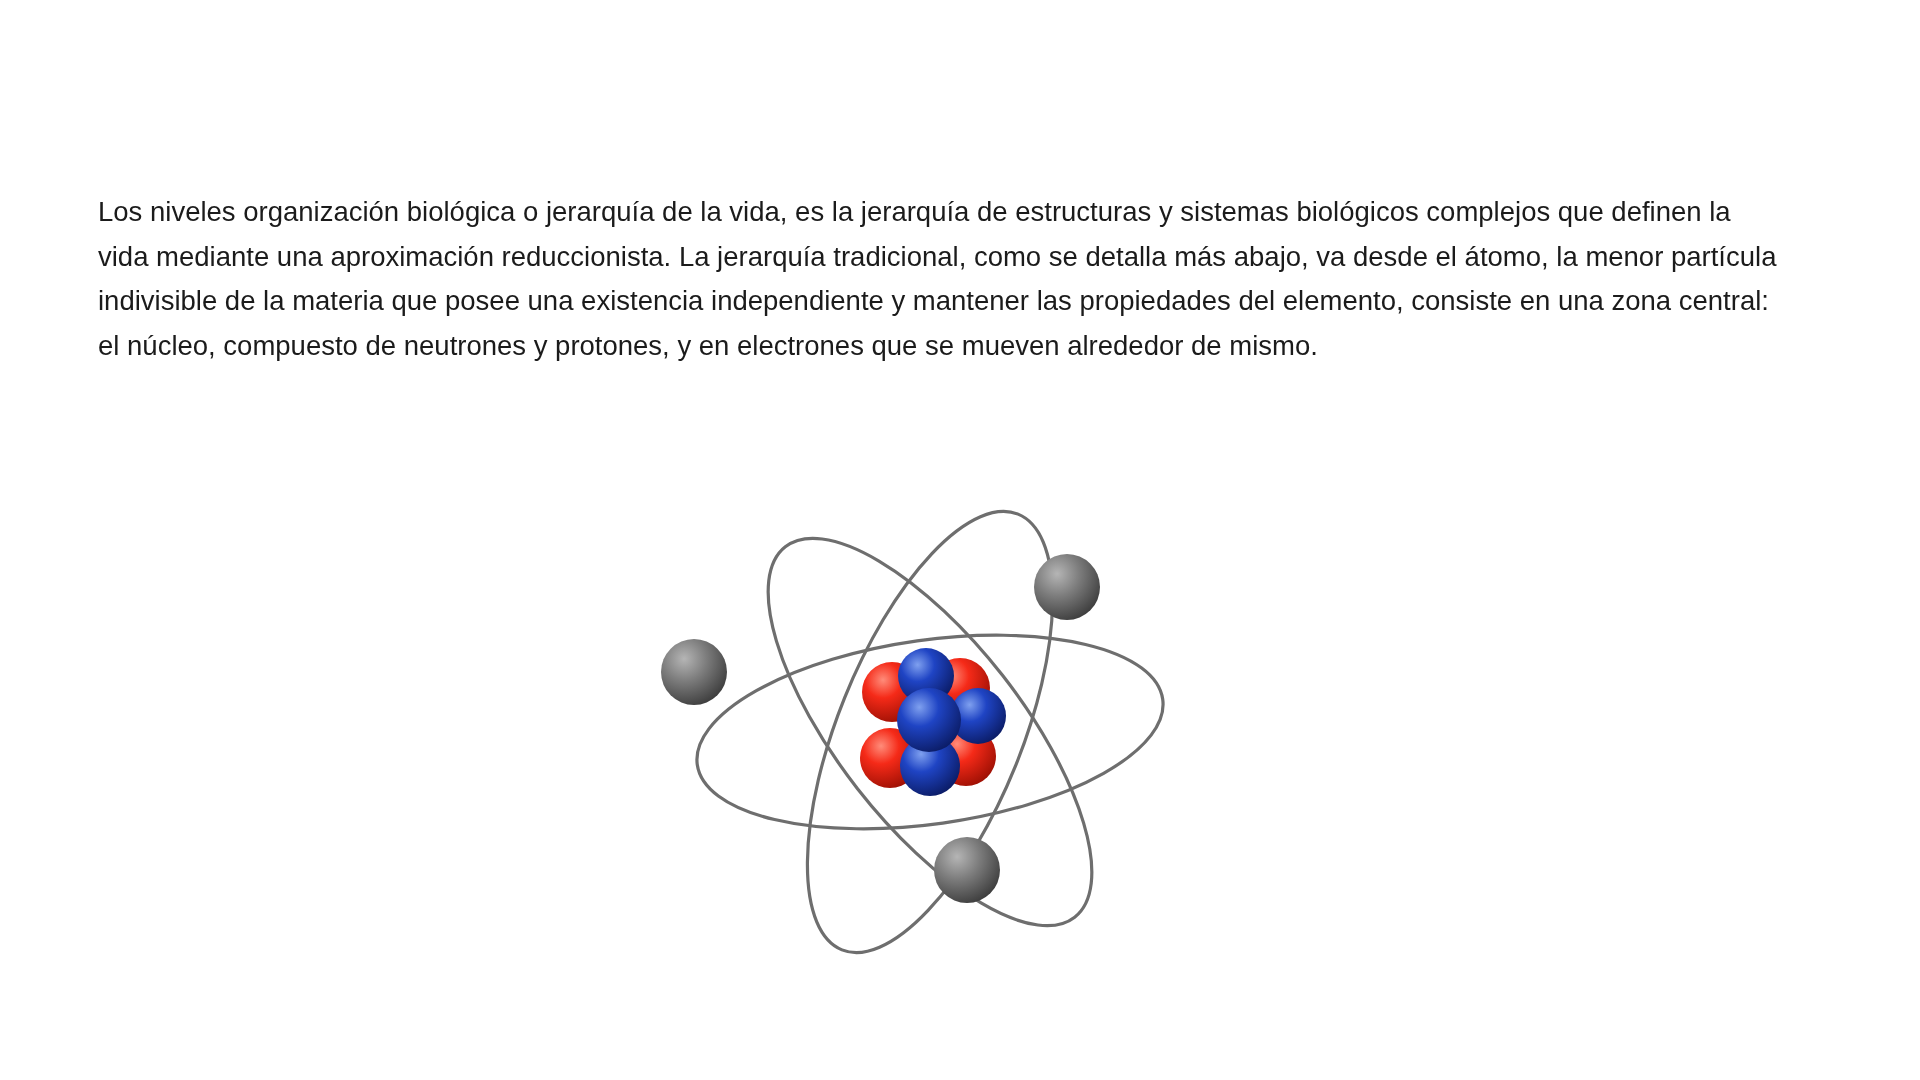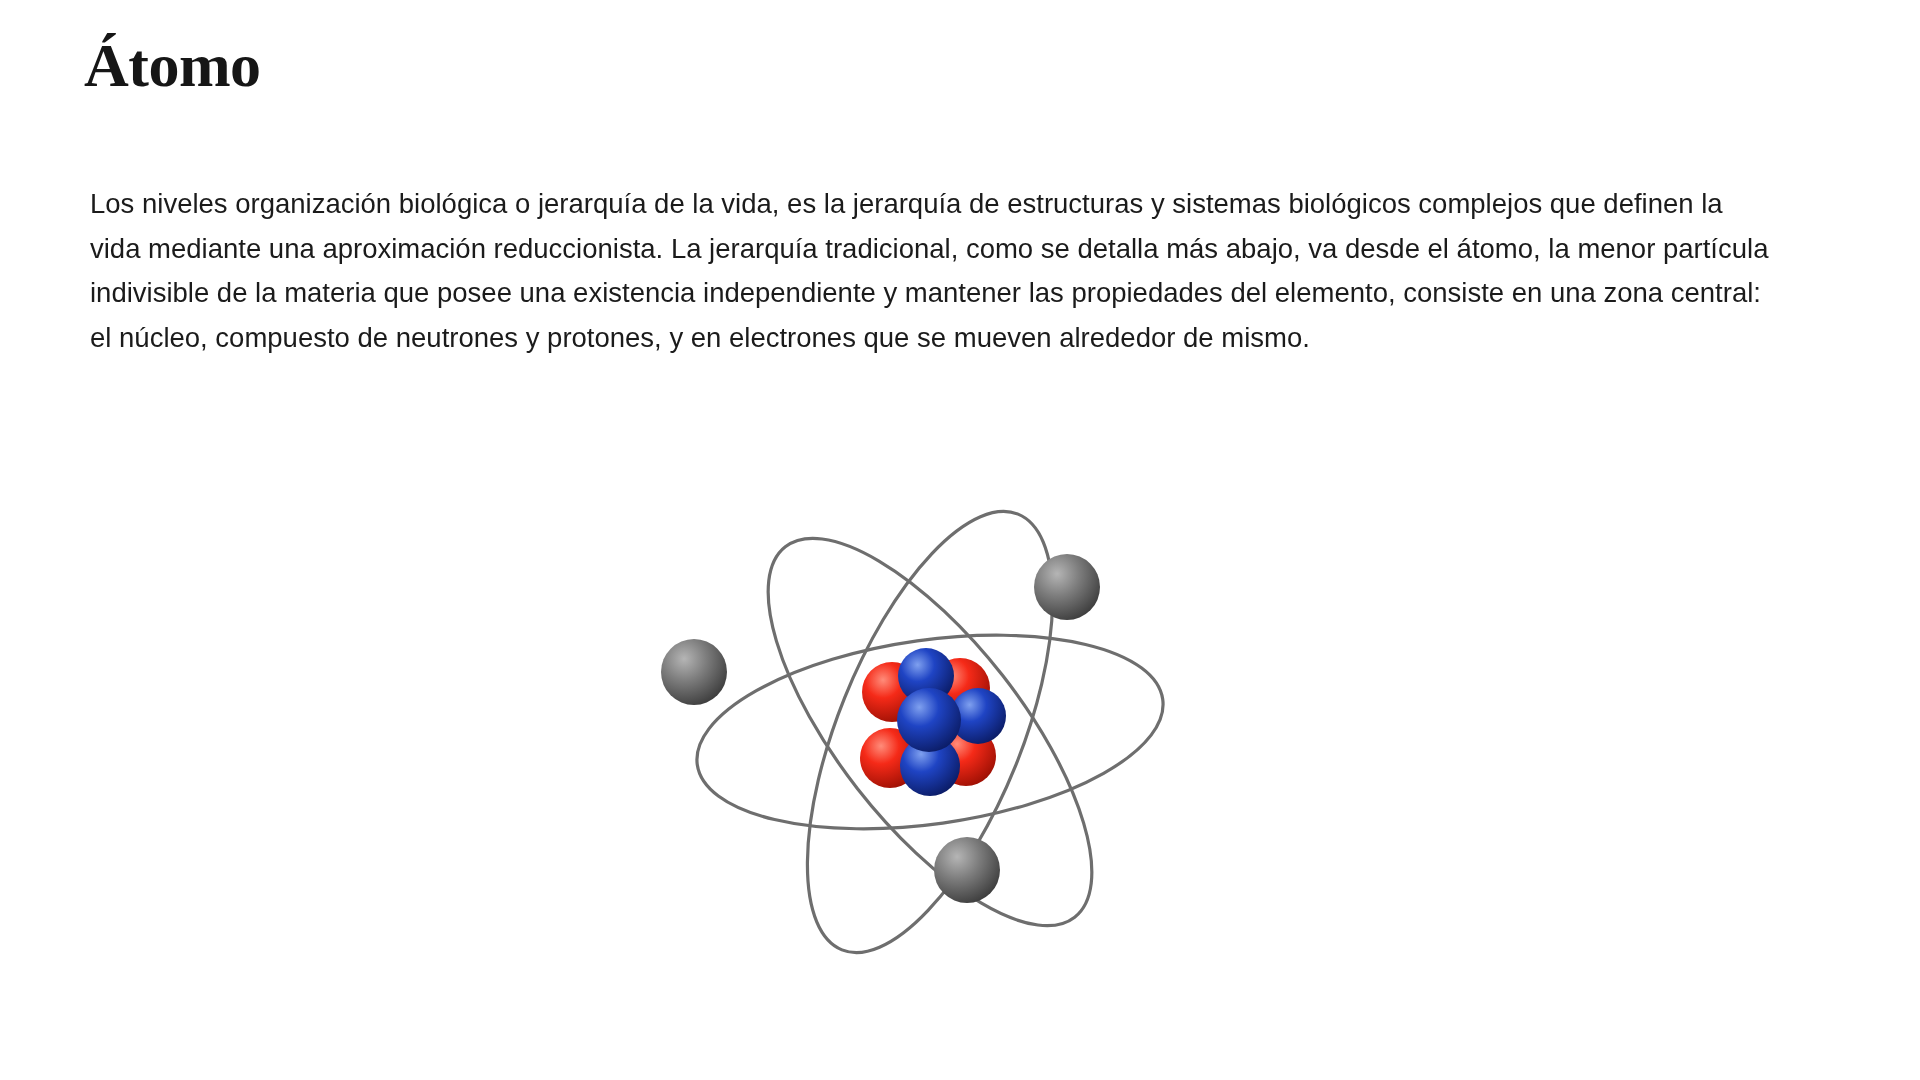--- a/index.html
+++ b/index.html
@@ -35,42 +35,41 @@
   }
   .body-text {
     position: absolute;
     left: 86px;
     top: 178px;
     width: 1680px;
     font-family: "Liberation Sans", sans-serif;
     font-size: 27.5px;
     line-height: 1.62;
     color: #1b1b1b;
-    margin: 4px;
+    margin: 12px;
     text-align: left;
   }
   .figure {
     position: absolute;
     left: 620px;
     top: 470px;
     width: 620px;
     height: 520px;
   }
   .figure svg {
     display: block;
     width: 620px;
     height: 520px;
   }
 </style>
 </head>
 <body>
 
 <div class="slide">
 
-  <h1 class="title">Átomo</h1>
 
   <p class="body-text">Los niveles organización biológica o jerarquía de la vida, es la jerarquía de estructuras y sistemas biológicos complejos que definen la vida mediante una aproximación reduccionista. La jerarquía tradicional, como se detalla más abajo, va desde el átomo, la menor partícula indivisible de la materia que posee una existencia independiente y mantener las propiedades del elemento, consiste en una zona central: el núcleo, compuesto de neutrones y protones, y en electrones que se mueven alrededor de mismo.</p>
 
   <div class="figure">
     <svg viewBox="0 0 620 520" xmlns="http://www.w3.org/2000/svg">
       <defs>
         <radialGradient id="gradElectron" cx="35%" cy="30%" r="75%">
           <stop offset="0%" stop-color="#b5b5b5"></stop>
           <stop offset="45%" stop-color="#7d7d7d"></stop>
           <stop offset="100%" stop-color="#3d3d3d"></stop>

